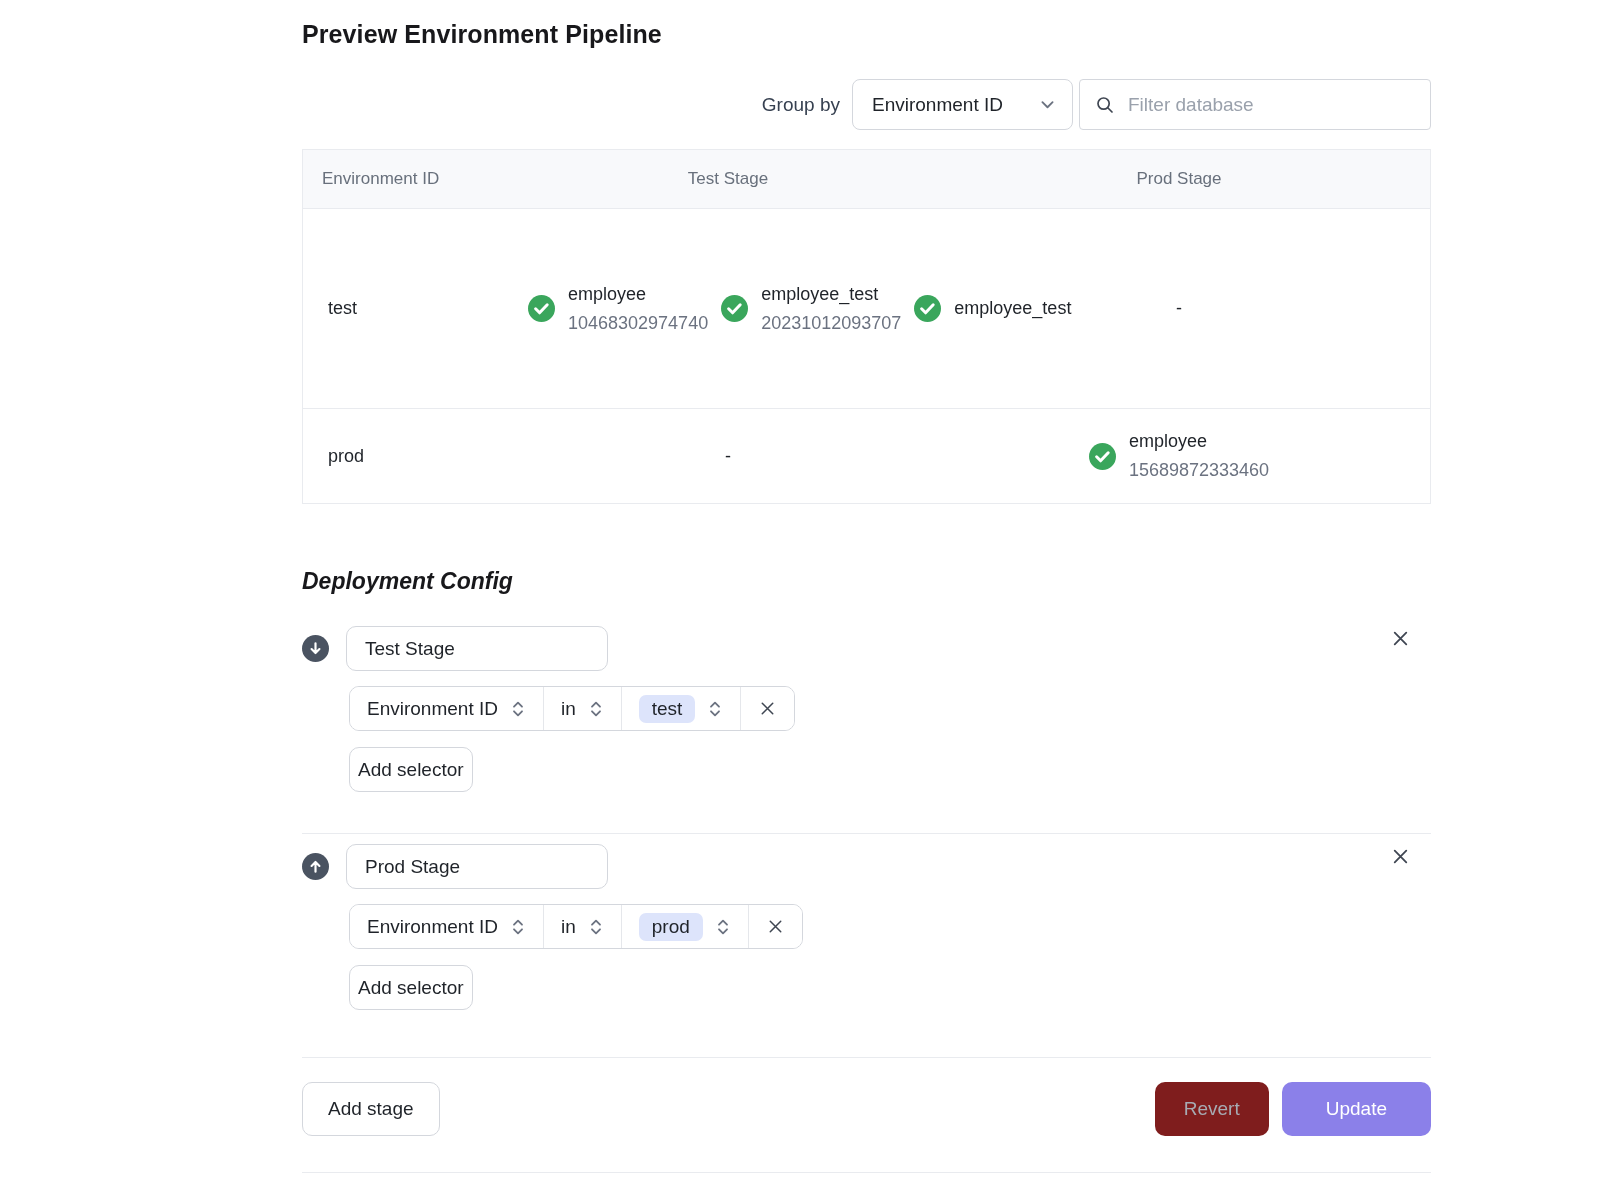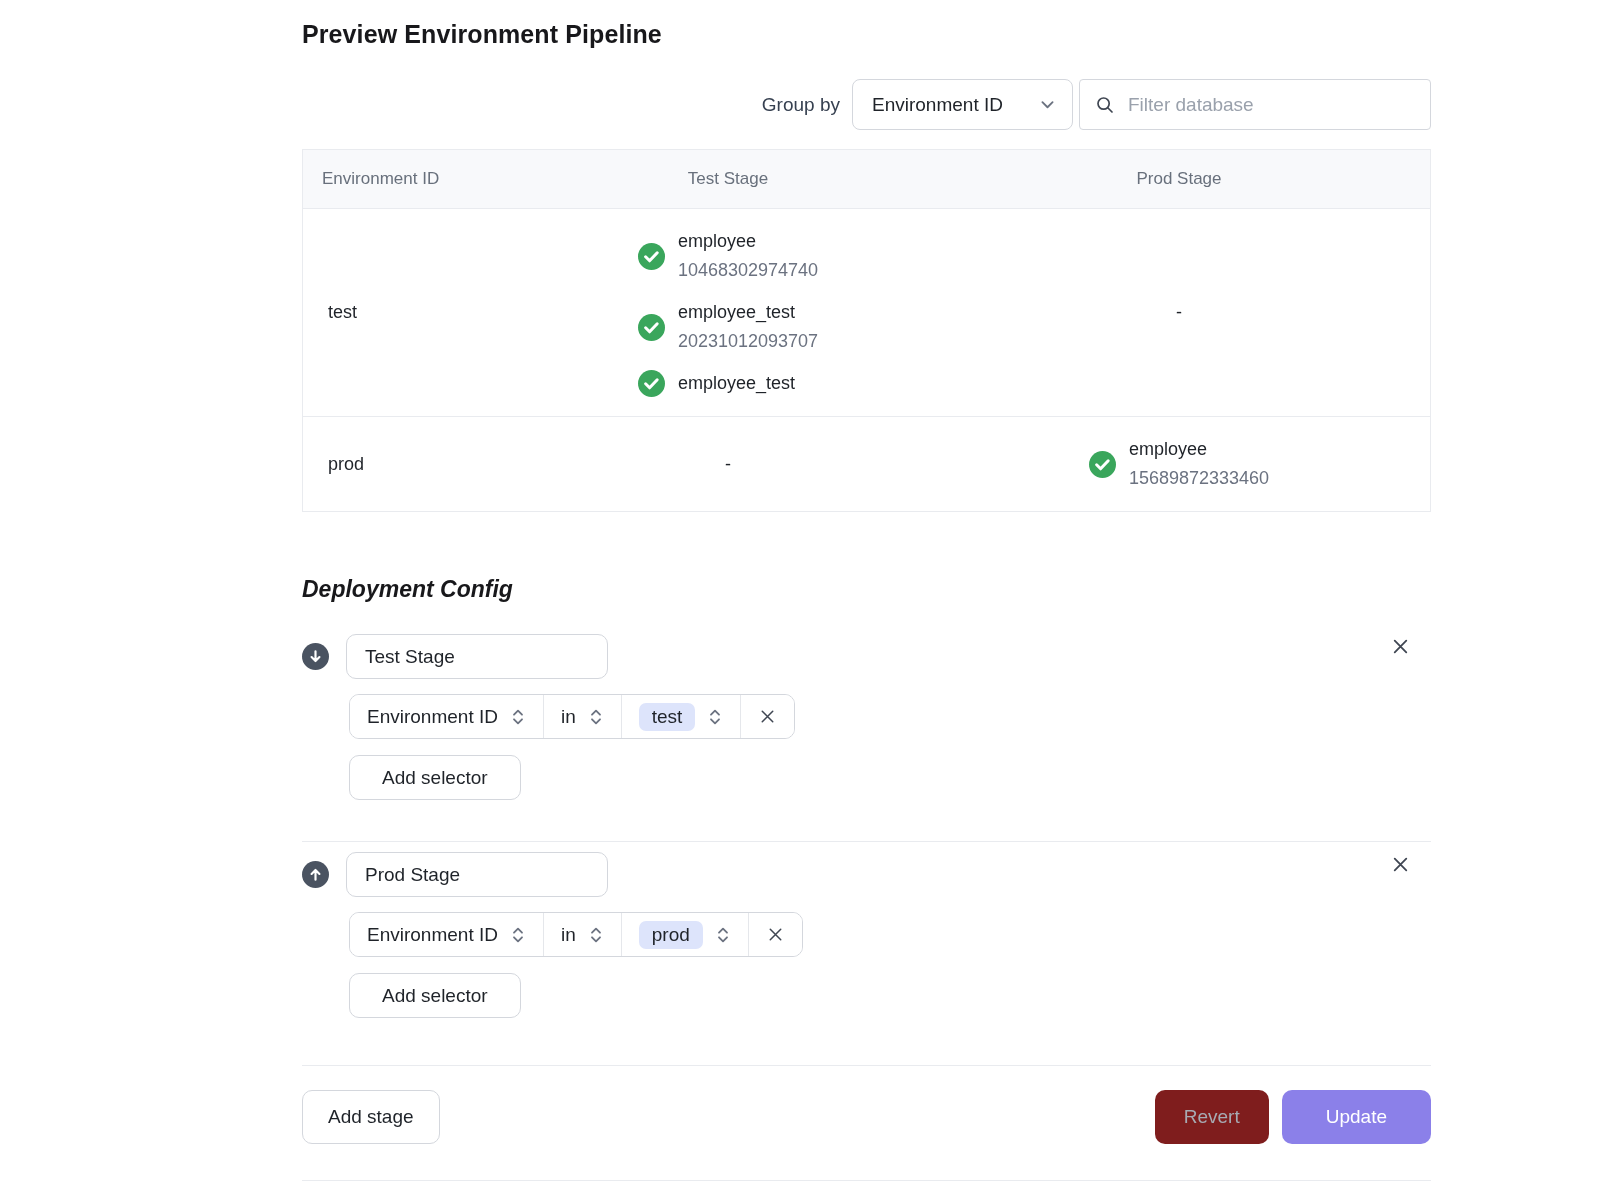--- a/index.html
+++ b/index.html
@@ -58,21 +58,21 @@
   .ptable-row {
     display: grid; grid-template-columns: 225px 400px 1fr;
     align-items: center; border-top: 1px solid #e9ebef;
     font-size: 18px;
   }
   .ptable-row.row-test { min-height: 200px; }
   .ptable-row.row-prod { min-height: 84px; }
   .td.env { padding-left: 25px; }
   .entries {
     width: max-content; margin: 0 auto;
-    display: flex; flex-direction: column; gap: 13px;
+    display: flex; flex-direction: row; gap: 13px;
     text-align: left; padding: 18px 0;
   }
   .entry { display: flex; align-items: center; gap: 13px; }
   .check-badge { width: 27px; height: 27px; flex: 0 0 27px; display: flex; }
   .entry-text { display: flex; flex-direction: column; line-height: 29px; }
   .db-name { color: #1f2329; }
   .db-version { color: #6b7280; }
   .dash { color: #1f2329; }
 
   
@@ -114,21 +114,21 @@
   }
   .seg:last-child { border-right: none; }
   .seg.remove { padding: 0 17px; }
   .value-tag {
     background: #dde4fb; color: #1f2329;
     border-radius: 7px; padding: 3px 13px; font-size: 19px;
   }
   .add-selector-btn {
     margin: 16px 17px 0 47px; height: 45px;
     border: 1px solid #d4d7dd; border-radius: 10px;
-    background: #fff; padding: 0 32px;
+    background: #fff; padding: 0 8px;
     font-size: 19px; color: #1f2329; font-family: "Liberation Sans", sans-serif;
     cursor: pointer; display: inline-flex; align-items: center;
   }
   .divider { border: none; border-top: 1px solid #e9ebef; margin: 0; }
   .divider.after-stage1 { margin-top: 41px; }
   .divider.after-stage2 { margin-top: 47px; }
   .divider.bottom { margin-top: 36px; }
 
   
   .footer {

